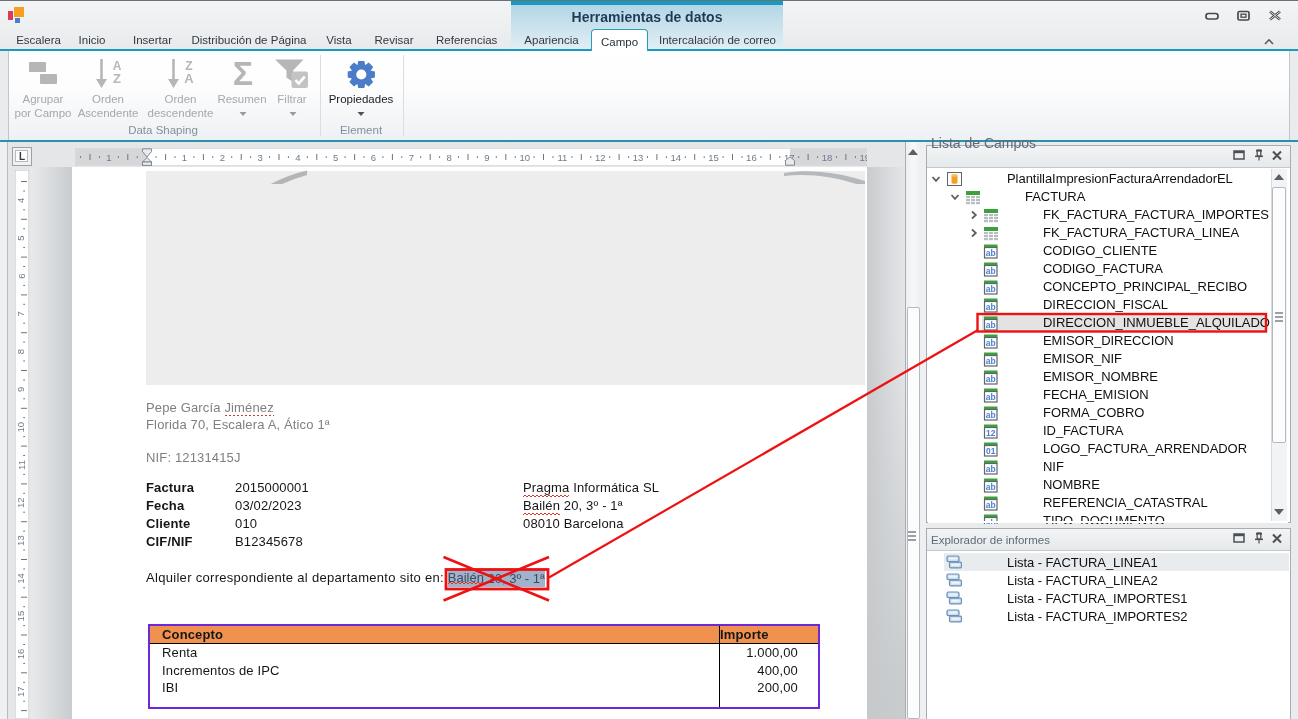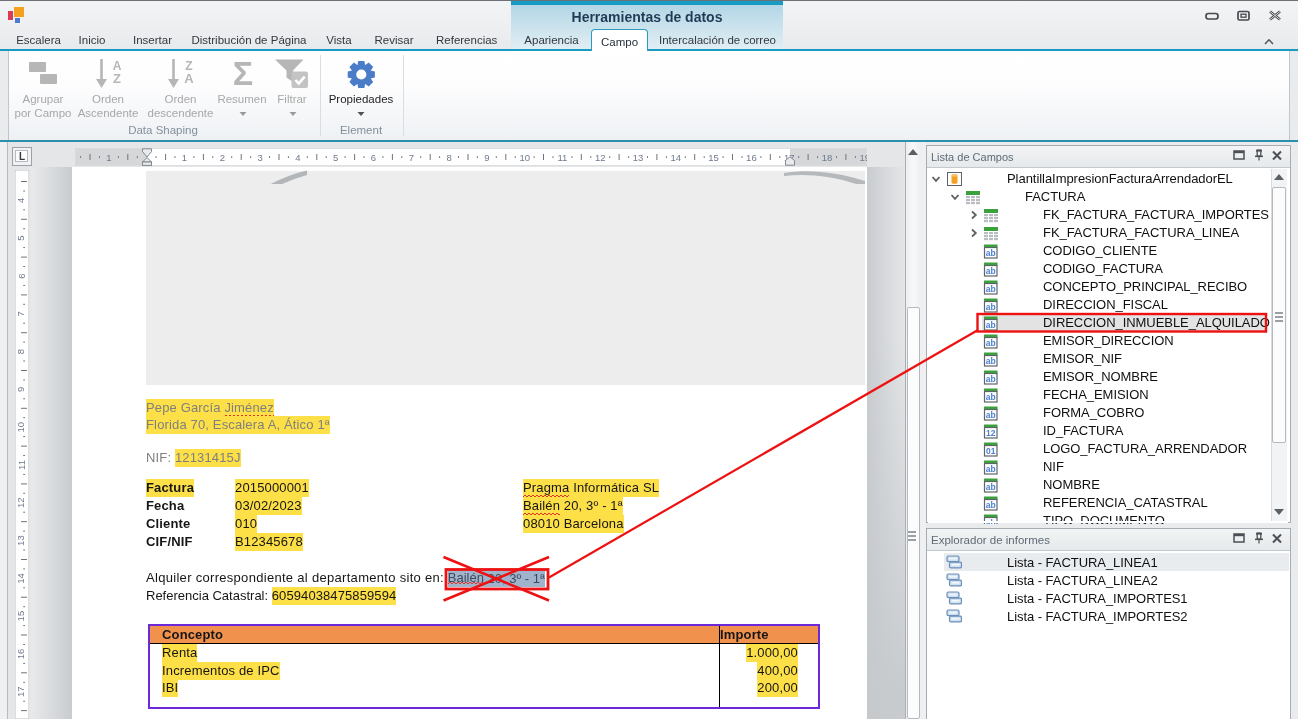--- a/index.html
+++ b/index.html
@@ -2,21 +2,21 @@
 <html><head><meta charset="utf-8"><style>
 * { margin:0; padding:0; box-sizing:border-box; }
 html,body { width:1298px; height:719px; overflow:hidden; font-family:"Liberation Sans",sans-serif; background:#e9ebed; }
 #win { position:absolute; left:0; top:0; width:1298px; height:719px; }
 .abs { position:absolute; }
 .tab { position:absolute; top:34px; font-size:11.5px; color:#34383d; text-align:center; white-space:nowrap; }
 .trlbl { position:absolute; font-size:13px; letter-spacing:-0.05px; color:#101010; white-space:nowrap;margin-left:40px; }
 .rblbl { position:absolute; font-size:11.5px; color:#a8a8a8; text-align:center; line-height:13.5px; }
 .rbgrp { position:absolute; font-size:11.5px; color:#82909c; text-align:center; }
 .doc { font-size:13px; letter-spacing:0.15px; color:#161616; white-space:nowrap; }
-.hl { background:#fde047; padding:1px 0 2px; }
+.hl { background:#ffffff; padding:1px 0 2px; }
 .sq { background-image:linear-gradient(45deg, transparent 60%, #e03328 60%, #e03328 85%, transparent 85%),linear-gradient(-45deg, transparent 60%, #e03328 60%, #e03328 85%, transparent 85%); background-size:4px 3px; background-repeat:repeat-x; background-position:0 100%; padding-bottom:3px; }
 </style></head>
 <body>
 <div id="win">
 
 <div class="abs" style="left:0;top:0;width:1298px;height:1px;background:#6d7074"></div>
 <div class="abs" style="left:0;top:1px;width:1298px;height:50px;background:linear-gradient(#f3f4f6,#e7eaec)"></div>
 
 <div class="abs" style="left:8px;top:10.5px;width:4.8px;height:9.5px;background:#dc3b57"></div>
 <div class="abs" style="left:14px;top:7px;width:10px;height:10.3px;background:#f5a01f"></div>
@@ -287,21 +287,20 @@
 <div class="doc abs" style="left:235px;top:480px"><span class="hl">2015000001</span></div>
 <div class="doc abs" style="left:235px;top:498px"><span class="hl">03/02/2023</span></div>
 <div class="doc abs" style="left:235px;top:516px"><span class="hl">010</span></div>
 <div class="doc abs" style="left:235px;top:534px"><span class="hl">B12345678</span></div>
 
 <div class="doc abs" style="left:523px;top:479.5px"><span class="hl"><span class="sq">Pragma</span> Informática SL</span></div>
 <div class="doc abs" style="left:523px;top:497.5px"><span class="hl"><span class="sq">Bailén</span> 20, 3º - 1ª</span></div>
 <div class="doc abs" style="left:523px;top:515.5px"><span class="hl">08010 Barcelona</span></div>
 
 <div class="doc abs" style="left:146px;top:570px"><span style="letter-spacing:0.3px">Alquiler correspondiente al departamento sito en:</span> <span style="letter-spacing:0;background:#a0b3cd;color:#3f4a5a;padding:1.5px 0"><span class="sq" style="padding-bottom:0">Bailén</span> 20, 3º - 1ª</span></div>
-<div class="doc abs" style="left:146px;top:588px;letter-spacing:0">Referencia Catastral: <span class="hl" style="letter-spacing:0.1px">60594038475859594</span></div>
 
 <div class="abs" style="left:148px;top:624px;width:672px;height:85px;border:2px solid #6d28d9;overflow:hidden">
   <div style="position:absolute;left:0;top:0;width:100%;height:18px;background:#f0914d;border-bottom:1px solid #000"></div>
   <div style="position:absolute;left:569px;top:0;width:1px;height:100%;background:#000"></div>
   <div class="doc" style="position:absolute;left:12px;top:0.5px;font-weight:bold">Concepto</div>
   <div class="doc" style="position:absolute;left:570px;top:0.5px;width:102px;text-align:left;font-weight:bold">Importe</div>
   <div class="doc" style="position:absolute;left:12px;top:19px"><span class="hl">Renta</span></div>
   <div class="doc" style="position:absolute;left:12px;top:36.5px"><span class="hl">Incrementos de IPC</span></div>
   <div class="doc" style="position:absolute;left:12px;top:54px"><span class="hl">IBI</span></div>
   <div class="doc" style="position:absolute;right:20px;top:19px"><span class="hl">1.000,00</span></div>
@@ -315,21 +314,21 @@
     </svg>
 <div class="abs" style="left:907px;top:307px;width:13px;height:412px;background:#fcfcfd;border:1px solid #b5bac0;border-radius:2px"></div>
 <div class="abs" style="left:908px;top:531px;width:8px;height:1.5px;background:#9aa0a6"></div>
 <div class="abs" style="left:908px;top:535px;width:8px;height:1.5px;background:#9aa0a6"></div>
 <div class="abs" style="left:908px;top:539px;width:8px;height:1.5px;background:#9aa0a6"></div>
 
 <div class="abs" style="left:921px;top:142px;width:5px;height:577px;background:#eef0f2"></div>
 
 <div class="abs" style="left:926px;top:145px;width:365px;height:378px;background:#ffffff;border:1px solid #a7acb2"></div>
 <div class="abs" style="left:927px;top:146px;width:363px;height:22px;background:linear-gradient(#f2f4f5,#e6e9eb);border-bottom:1px solid #c4c9cd"></div>
-<div class="abs" style="left:931px;top:151px;font-size:11px;color:#5e6b77">Lista de Campos</div>
+<div class="abs" style="left:931px;top:135px;font-size:14px;color:#5e6b77">Lista de Campos</div>
 <svg width="12" height="12" viewBox="0 0 12 12" style="position:absolute;left:1233px;top:149px">
       <rect x="1" y="2" width="10" height="8" fill="none" stroke="#4c5055" stroke-width="1.5"></rect>
       <rect x="1" y="2" width="10" height="2.2" fill="#4c5055"></rect>
     </svg>
     <svg width="12" height="12" viewBox="0 0 12 12" style="position:absolute;left:1253px;top:149px">
       <rect x="3" y="1" width="6" height="1.6" fill="#4c5055"></rect>
       <rect x="4.2" y="1" width="3.6" height="6" fill="none" stroke="#4c5055" stroke-width="1.3"></rect>
       <rect x="2" y="6.6" width="8" height="1.5" fill="#4c5055"></rect>
       <rect x="5.4" y="8" width="1.2" height="3.5" fill="#4c5055"></rect>
     </svg>

